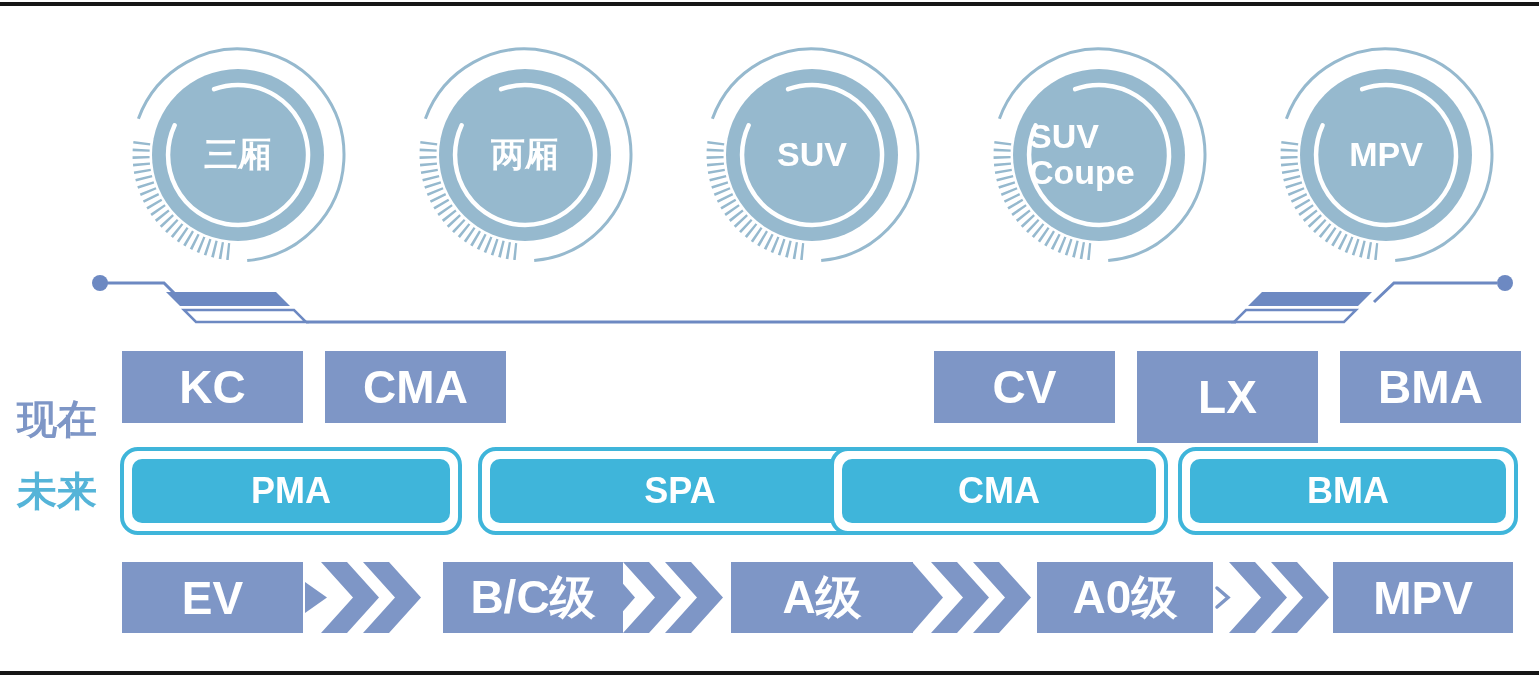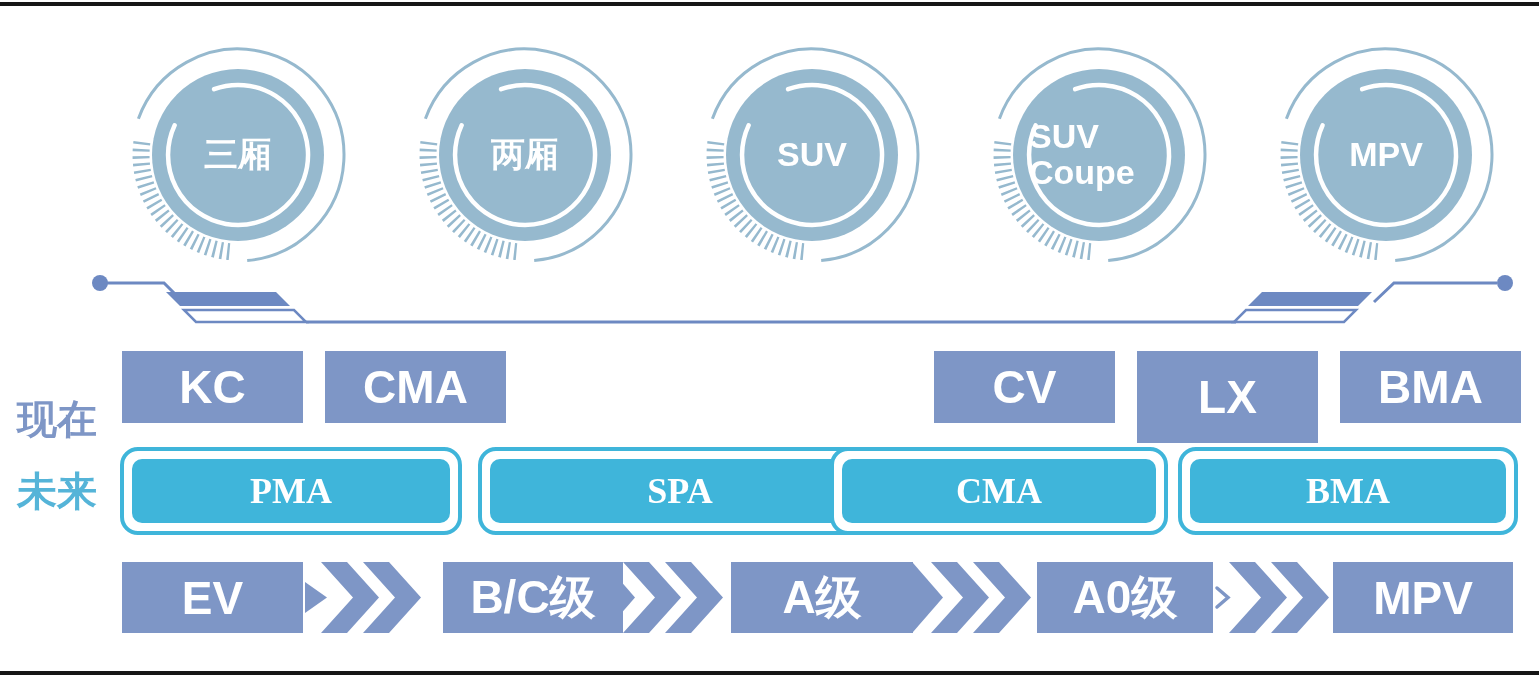--- a/index.html
+++ b/index.html
@@ -29,21 +29,21 @@
   .row-label.future{top:464px;color:var(--labelcyan,#55b4d8);}
 
   
   .pbox{
     position:absolute;display:flex;align-items:center;justify-content:center;
     background:var(--box,#7e96c6);color:#fff;font-weight:bold;font-size:46px;
   }
   
   .fbox{
     position:absolute;top:447px;height:88px;background:#fff;
-    border:4px solid var(--cyan,#3fb5da);border-radius:18px;box-sizing:border-box;font-family:Liberation Serif, serif;
+    border:4px solid var(--cyan,#3fb5da);border-radius:18px;box-sizing:border-box;
   }
   .fbox-in{
     position:absolute;left:8px;right:8px;top:8px;bottom:8px;
     background:var(--cyan,#3fb5da);border-radius:10px;
     display:flex;align-items:center;justify-content:center;
     color:#fff;font-weight:bold;font-size:36px;
   }
   .zone{position:absolute;top:562px;}
   .zone polygon{fill:var(--box,#7e96c6);}
 </style>

